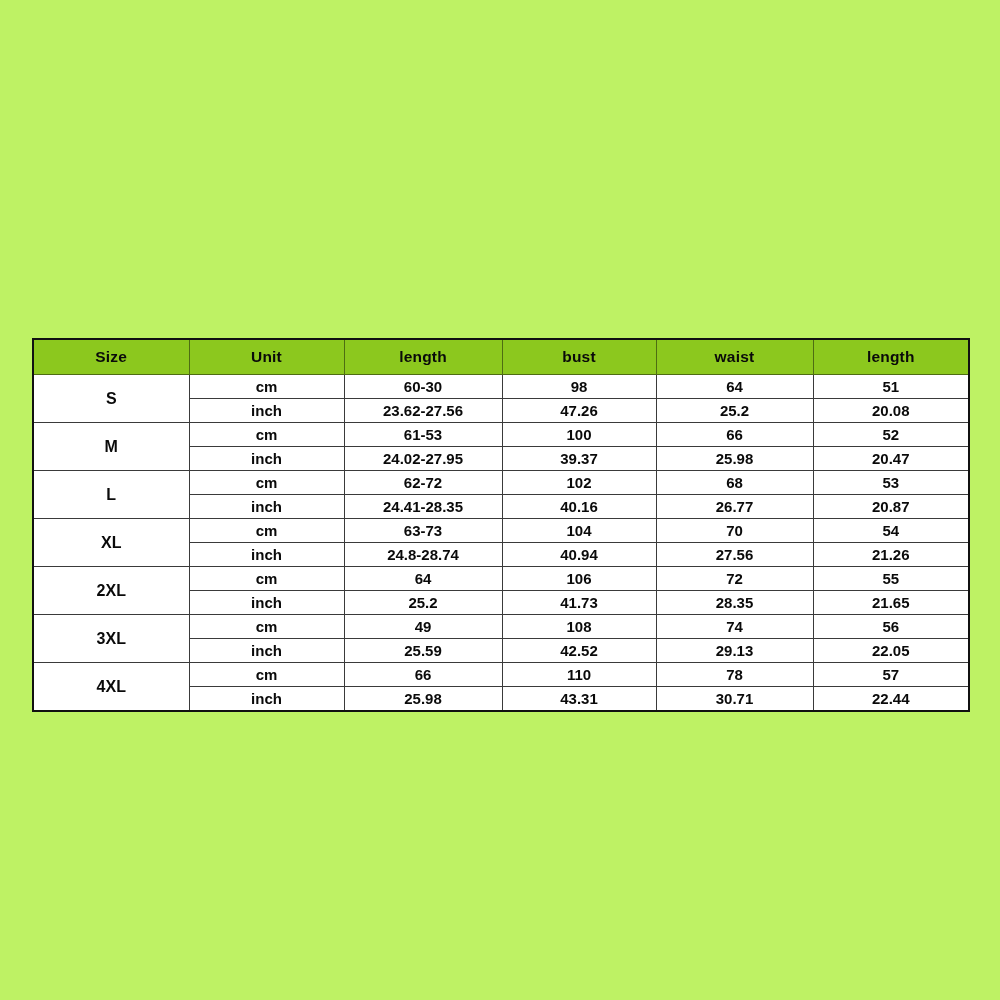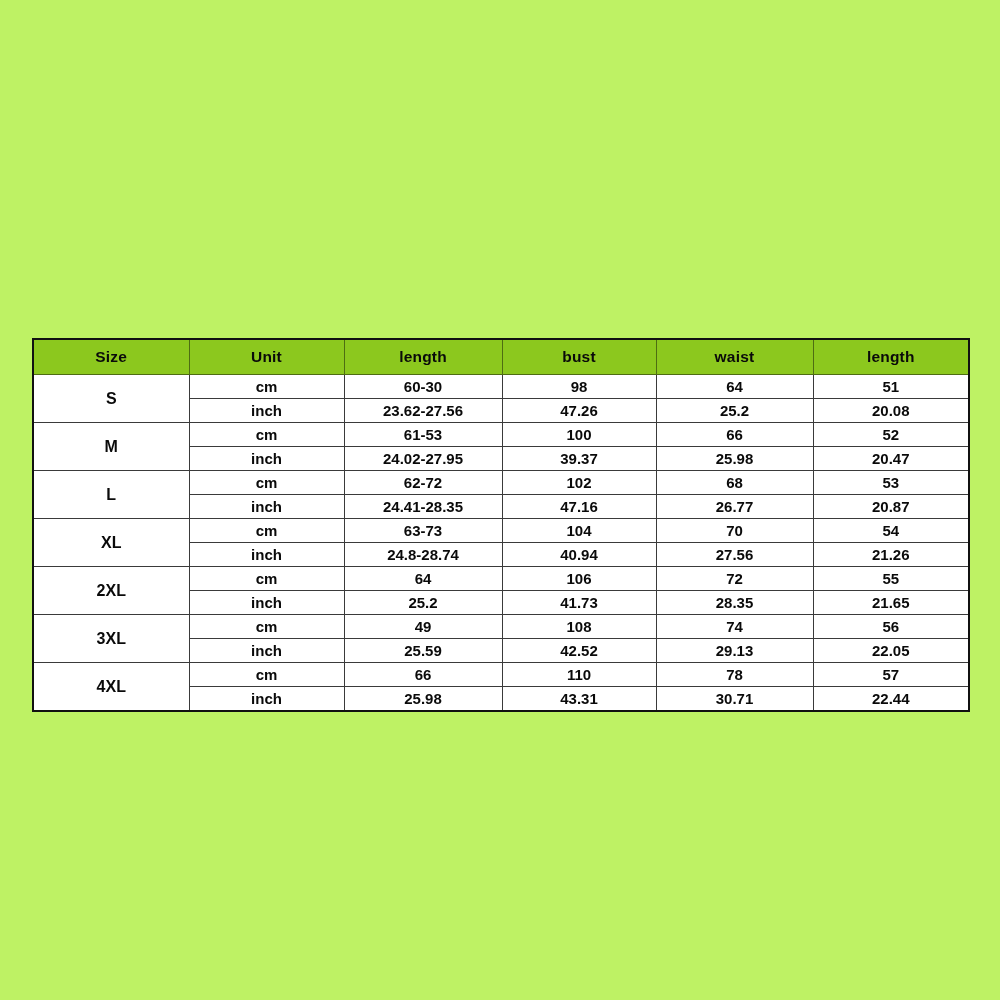--- a/index.html
+++ b/index.html
@@ -120,21 +120,21 @@
           <td class="size-cell" rowspan="2">L</td>
           <td>cm</td>
           <td>62-72</td>
           <td>102</td>
           <td>68</td>
           <td>53</td>
         </tr>
         <tr>
           <td>inch</td>
           <td>24.41-28.35</td>
-          <td>47.16</td>
+          <td>40.16</td>
           <td>26.77</td>
           <td>20.87</td>
         </tr>
         <tr class="group-top">
           <td class="size-cell" rowspan="2">XL</td>
           <td>cm</td>
           <td>63-73</td>
           <td>104</td>
           <td>70</td>
           <td>54</td>

